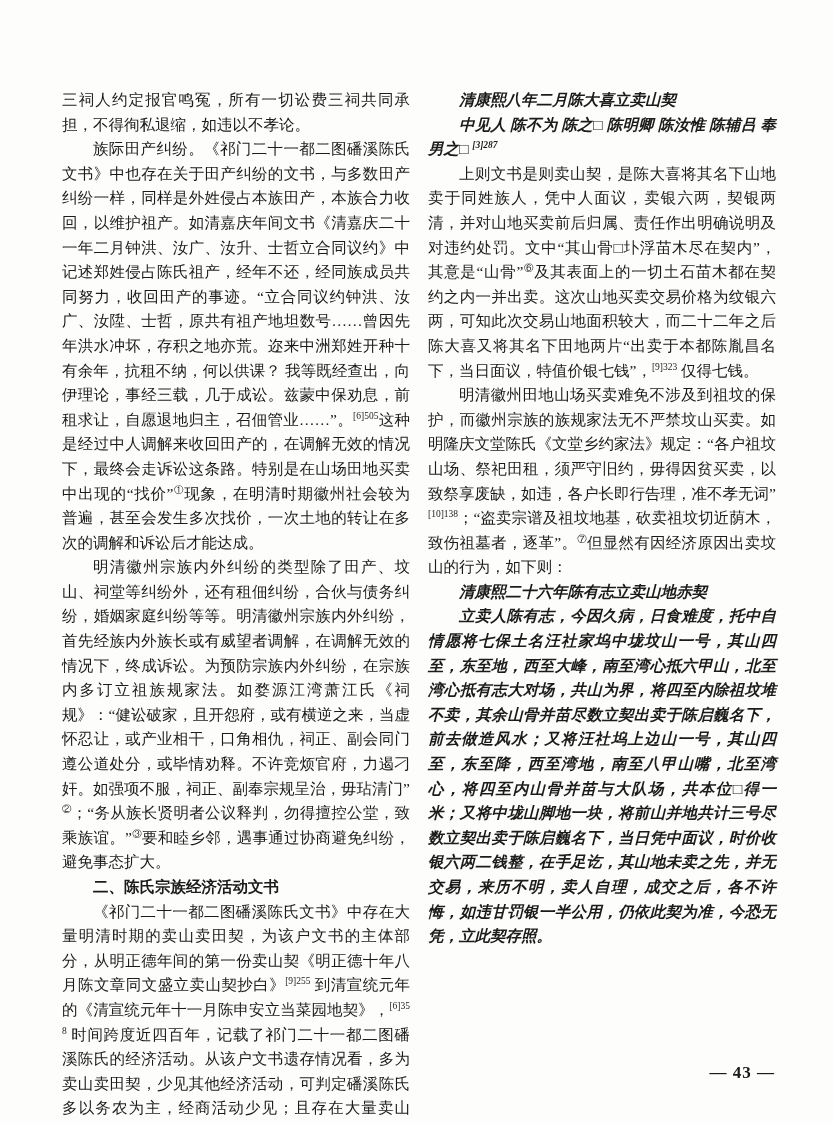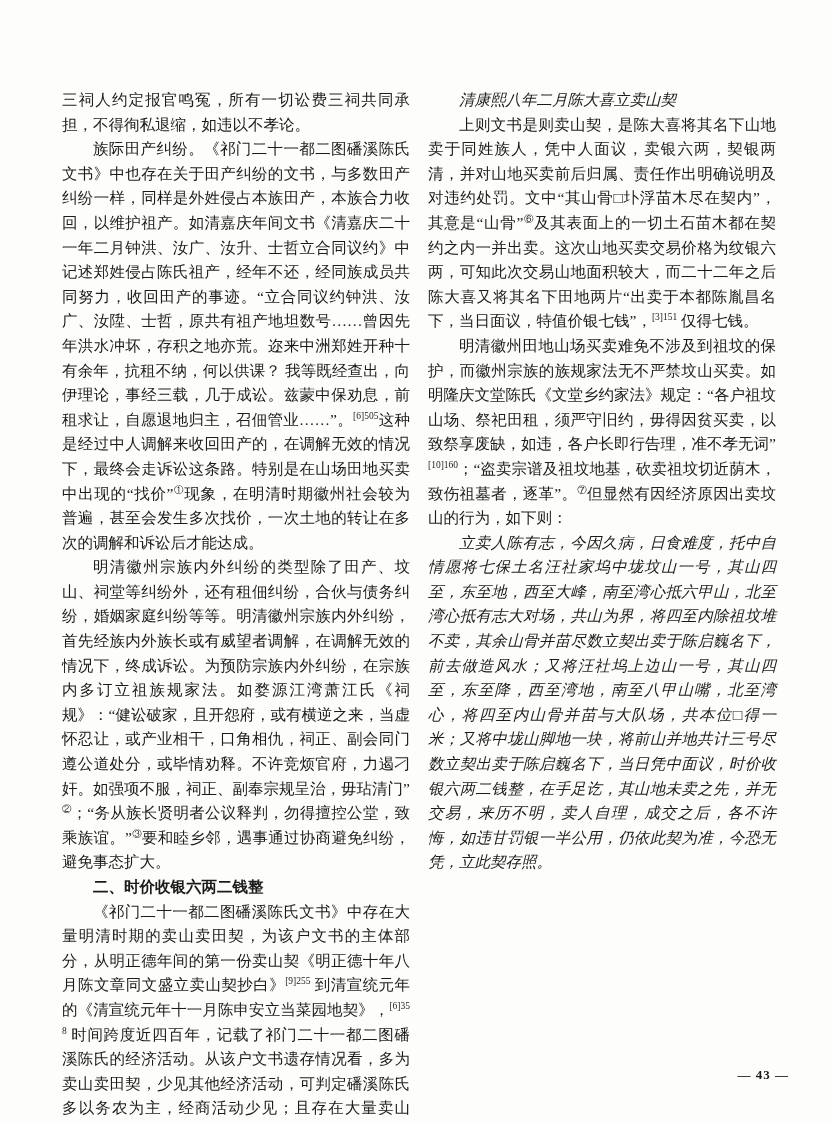--- a/index.html
+++ b/index.html
@@ -31,52 +31,55 @@
     word-break:break-all;
   }
   .col p { margin:0; }
   .indent { text-indent:2em; }
   .heading {
     font-weight:bold;
     text-indent:2em;
   }
   .quote-title, .quote, .quote-sign {
     font-style:italic;
+    font-weight:bold;
   }
   .quote-title { text-indent:2em; }
   .quote { text-indent:2em; }
   .quote-sign { text-indent:2em; }
   sup {
     font-size:9.5px;
     line-height:0;
     vertical-align:super;
     font-style:normal;
   }
   .quote sup, .quote-sign sup { font-style:italic; }
   .page-number {
     position:absolute;
-    right:44px; bottom:40px;
-    font-size:13px;
+    right:58px; bottom:40px;
+    font-size:17px;
     font-weight:bold;
     letter-spacing:1px;
   }
 </style>
 </head>
 <body>
 
 <div class="page">
   <div class="columns">
     <div class="col">
         <p class="paragraph">三祠人约定报官鸣冤，所有一切讼费三祠共同承担，不得徇私退缩，如违以不孝论。</p>
         <p class="paragraph indent">族际田产纠纷。《祁门二十一都二图磻溪陈氏文书》中也存在关于田产纠纷的文书，与多数田产纠纷一样，同样是外姓侵占本族田产，本族合力收回，以维护祖产。如清嘉庆年间文书《清嘉庆二十一年二月钟洪、汝广、汝升、士哲立合同议约》中记述郑姓侵占陈氏祖产，经年不还，经同族成员共同努力，收回田产的事迹。“立合同议约钟洪、汝广、汝陞、士哲，原共有祖产地坦数号……曾因先年洪水冲坏，存积之地亦荒。迩来中洲郑姓开种十有余年，抗租不纳，何以供课？ 我等既经查出，向伊理论，事经三载，几于成讼。兹蒙中保劝息，前租求让，自愿退地归主，召佃管业……”。<sup>[6]505</sup>这种是经过中人调解来收回田产的，在调解无效的情况下，最终会走诉讼这条路。特别是在山场田地买卖中出现的“找价”<sup>①</sup>现象，在明清时期徽州社会较为普遍，甚至会发生多次找价，一次土地的转让在多次的调解和诉讼后才能达成。</p>
         <p class="paragraph indent">明清徽州宗族内外纠纷的类型除了田产、坟山、祠堂等纠纷外，还有租佃纠纷，合伙与债务纠纷，婚姻家庭纠纷等等。明清徽州宗族内外纠纷，首先经族内外族长或有威望者调解，在调解无效的情况下，终成诉讼。为预防宗族内外纠纷，在宗族内多订立祖族规家法。如婺源江湾萧江氏《祠规》：“健讼破家，且开怨府，或有横逆之来，当虚怀忍让，或产业相干，口角相仇，祠正、副会同门遵公道处分，或毕情劝释。不许竞烦官府，力遏刁奸。如强项不服，祠正、副奉宗规呈治，毋玷清门”<sup>②</sup>；“务从族长贤明者公议释判，勿得擅控公堂，致乘族谊。”<sup>③</sup>要和睦乡邻，遇事通过协商避免纠纷，避免事态扩大。</p>
-        <p class="heading indent">二、时价收银六两二钱整</p>
+        <p class="heading indent">二、陈氏宗族经济活动文书</p>
         <p class="paragraph indent">《祁门二十一都二图磻溪陈氏文书》中存在大量明清时期的卖山卖田契，为该户文书的主体部分，从明正德年间的第一份卖山契《明正德十年八月陈文章同文盛立卖山契抄白》<sup>[9]255</sup> 到清宣统元年的《清宣统元年十一月陈申安立当菜园地契》，<sup>[6]358</sup> 时间跨度近四百年，记载了祁门二十一都二图磻溪陈氏的经济活动。从该户文书遗存情况看，多为卖山卖田契，少见其他经济活动，可判定磻溪陈氏多以务农为主，经商活动少见；且存在大量卖山契，可知陈氏宗族聚居的祁门二十一都地区地形为山岭较多；另外该户文书中的买卖双方多为陈姓，多为宗族内买卖，体现了明清时期土地买卖亲属亲族优先，避免族产流失的原则。</p>
       </div>
     <div class="col">
         <p class="quote-title indent">清康熙八年二月陈大喜立卖山契</p>
-        <p class="paragraph indent">上则文书是则卖山契，是陈大喜将其名下山地卖于同姓族人，凭中人面议，卖银六两，契银两清，并对山地买卖前后归属、责任作出明确说明及对违约处罚。文中“其山骨□圤浮苗木尽在契内”，其意是“山骨”<sup>⑥</sup>及其表面上的一切土石苗木都在契约之内一并出卖。这次山地买卖交易价格为纹银六两，可知此次交易山地面积较大，而二十二年之后陈大喜又将其名下田地两片“出卖于本都陈胤昌名下，当日面议，特值价银七钱”，<sup>[3]151</sup> 仅得七钱。</p>
-        <p class="paragraph indent">明清徽州田地山场买卖难免不涉及到祖坟的保护，而徽州宗族的族规家法无不严禁坟山买卖。如明隆庆文堂陈氏《文堂乡约家法》规定：“各户祖坟山场、祭祀田租，须严守旧约，毋得因贫买卖，以致祭享废缺，如违，各户长即行告理，准不孝无词” <sup>[10]160</sup>；“盗卖宗谱及祖坟地基，砍卖祖坟切近荫木，致伤祖墓者，逐革”。<sup>⑦</sup>但显然有因经济原因出卖坟山的行为，如下则：</p>
+        <p class="quote-sign indent">中见人 陈不为 陈之□ 陈明卿 陈汝惟 陈辅吕 奉男之□ <sup>[3]287</sup></p>
+        <p class="paragraph indent">上则文书是则卖山契，是陈大喜将其名下山地卖于同姓族人，凭中人面议，卖银六两，契银两清，并对山地买卖前后归属、责任作出明确说明及对违约处罚。文中“其山骨□圤浮苗木尽在契内”，其意是“山骨”<sup>⑥</sup>及其表面上的一切土石苗木都在契约之内一并出卖。这次山地买卖交易价格为纹银六两，可知此次交易山地面积较大，而二十二年之后陈大喜又将其名下田地两片“出卖于本都陈胤昌名下，当日面议，特值价银七钱”，<sup>[9]323</sup> 仅得七钱。</p>
+        <p class="paragraph indent">明清徽州田地山场买卖难免不涉及到祖坟的保护，而徽州宗族的族规家法无不严禁坟山买卖。如明隆庆文堂陈氏《文堂乡约家法》规定：“各户祖坟山场、祭祀田租，须严守旧约，毋得因贫买卖，以致祭享废缺，如违，各户长即行告理，准不孝无词” <sup>[10]138</sup>；“盗卖宗谱及祖坟地基，砍卖祖坟切近荫木，致伤祖墓者，逐革”。<sup>⑦</sup>但显然有因经济原因出卖坟山的行为，如下则：</p>
+        <p class="quote-title indent">清康熙二十六年陈有志立卖山地赤契</p>
         <p class="quote indent">立卖人陈有志，今因久病，日食难度，托中自情愿将七保土名汪社家坞中垅坟山一号，其山四至，东至地，西至大峰，南至湾心抵六甲山，北至湾心抵有志大对场，共山为界，将四至内除祖坟堆不卖，其余山骨并苗尽数立契出卖于陈启巍名下，前去做造风水；又将汪社坞上边山一号，其山四至，东至降，西至湾地，南至八甲山嘴，北至湾心，将四至内山骨并苗与大队场，共本位□得一米；又将中垅山脚地一块，将前山并地共计三号尽数立契出卖于陈启巍名下，当日凭中面议，时价收银六两二钱整，在手足讫，其山地未卖之先，并无交易，来历不明，卖人自理，成交之后，各不许悔，如违甘罚银一半公用，仍依此契为准，今恐无凭，立此契存照。</p>
       </div>
   </div>
   <div class="page-number">— 43 —</div>
 </div>
 
 </body></html>

